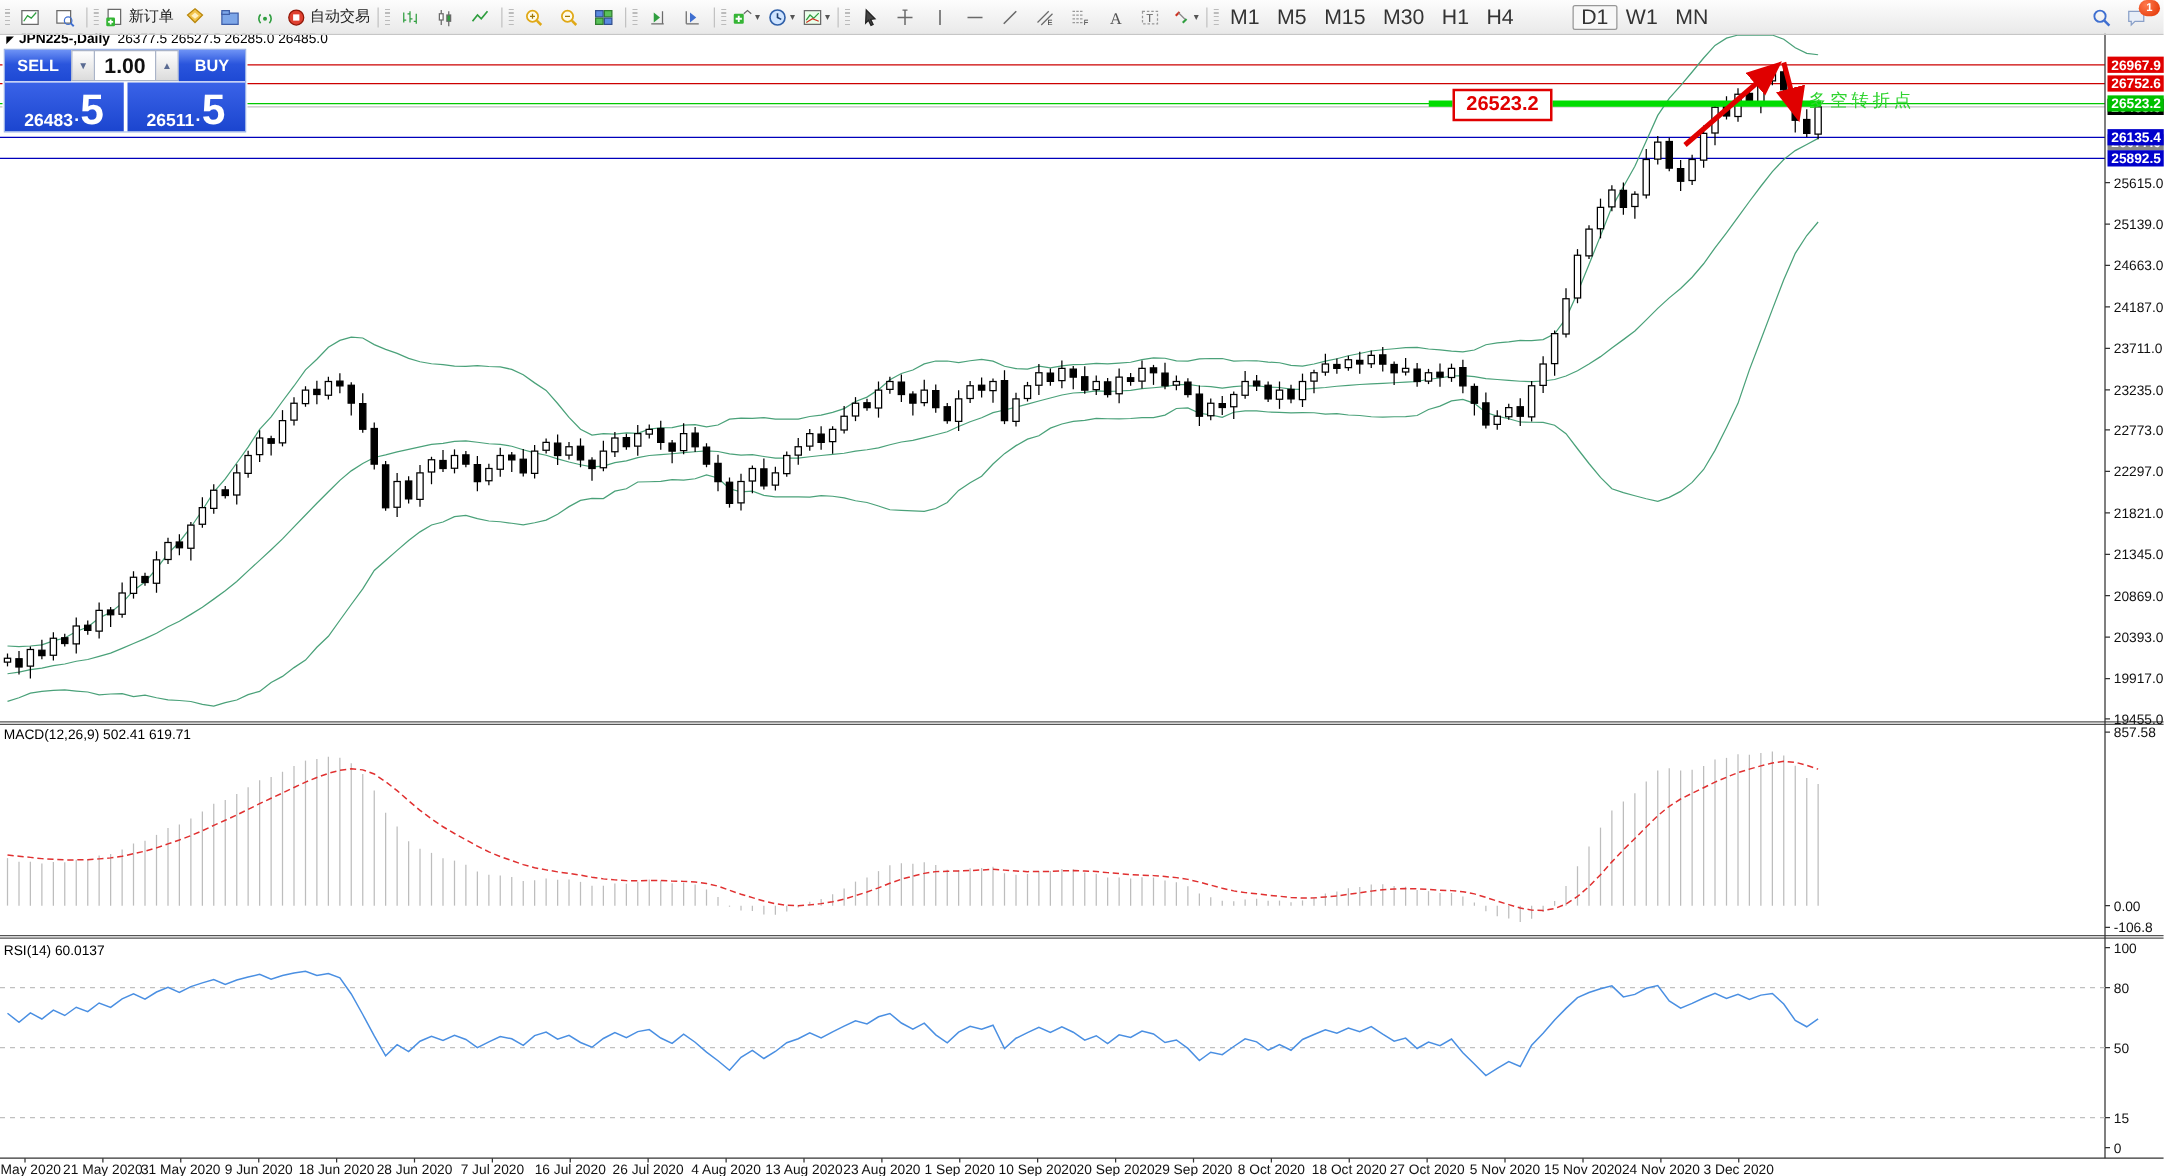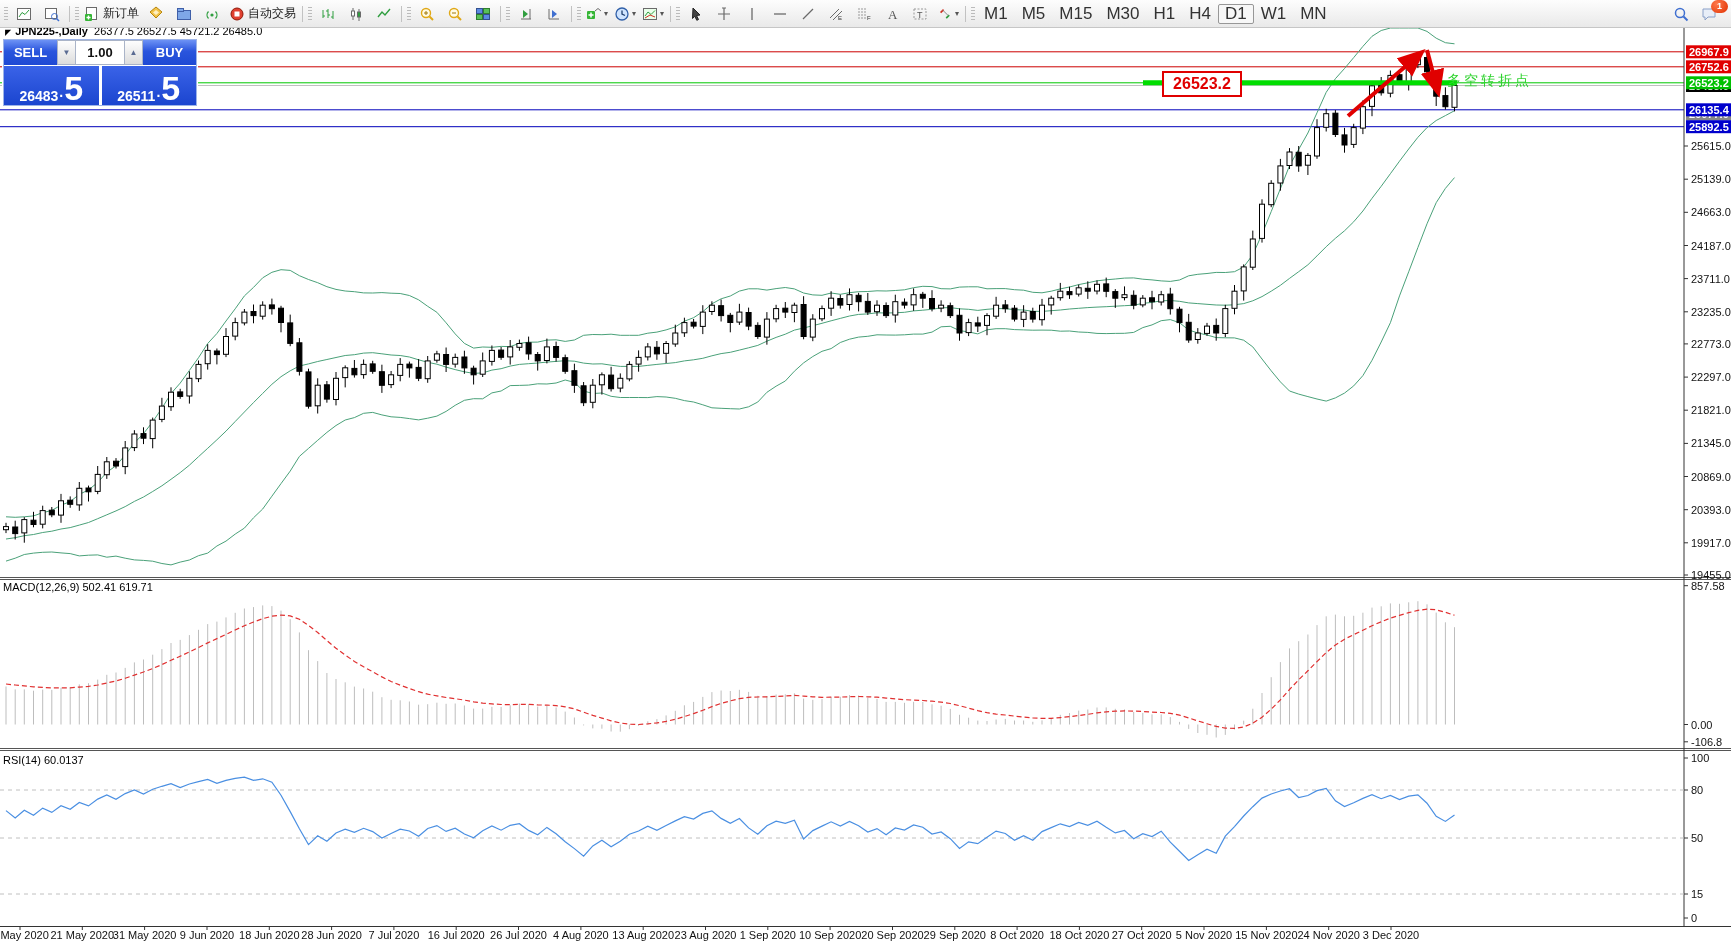--- a/index.html
+++ b/index.html
@@ -12,41 +12,41 @@
   .tb-grip{width:4px;height:14px;margin:0 2px;
     background:repeating-linear-gradient(#bbb 0 1px,transparent 1px 3px);}
   .tb-sep{width:1px;height:16px;background:#c2c2c2;margin:0 3px;}
   .tb-btn{height:20px;min-width:22px;display:flex;align-items:center;justify-content:center;
     border:1px solid transparent;border-radius:2px;padding:0 2px;cursor:default;}
   .tb-btn svg{display:block;}
   .tb-btn .lbl{font-size:12px;color:#222;margin-left:3px;white-space:nowrap;}
   .tb-btn .dd{font-size:8px;color:#555;margin-left:2px;}
   .tf-btn{height:18px;padding:0 6px;font-size:17px;color:#333;display:flex;align-items:center;
     border:1px solid transparent;border-radius:2px;}
-  .tf-btn.active{background:#f7f7f7;border:1px solid #979797;}
+  .tf-btn.active{background:#f7f7f7;border:1px solid #979797;margin-left:40px;}
   .tb-right{margin-left:auto;display:flex;align-items:center;}
   .badge{position:absolute;top:-4px;right:-6px;min-width:13px;height:13px;border-radius:7px;
     background:radial-gradient(circle at 35% 30%,#ff7a4d,#e03000);color:#fff;font-size:9px;
     font-weight:bold;display:flex;align-items:center;justify-content:center;padding:0 2px;}
   
   .chart-title{position:absolute;left:5px;top:25px;font-size:11px;color:#000;z-index:20;white-space:nowrap;}
   .chart-title .sym{font-weight:bold;}
   .title-cursor{font-size:8px;margin-right:4px;color:#000;}
   
   .trade-panel{position:absolute;left:3px;top:39px;width:192px;z-index:25;
     background:#fff;border:1px solid #9db4e8;box-shadow:0 0 0 1px #fff;}
   .tp-row1{display:flex;height:25px;}
   .tp-btn{background:linear-gradient(#6d92f5,#2a55dd 45%,#1e49d4);color:#fff;font-weight:bold;
     font-size:13px;display:flex;align-items:center;justify-content:center;flex:0 0 53px;cursor:pointer;}
   .tp-spin{flex:0 0 19px;background:linear-gradient(#fefefe,#dcdcdc);border:1px solid #aab4c8;
     box-sizing:border-box;display:flex;align-items:center;justify-content:center;
     font-size:8px;color:#5a6b92;cursor:pointer;}
   .tp-vol{flex:1;background:#fff;border-top:1px solid #aab4c8;border-bottom:1px solid #aab4c8;
     box-sizing:border-box;display:flex;align-items:center;justify-content:center;
-    font-size:13px;font-weight:bold;color:#111;}
+    font-size:17px;font-weight:bold;color:#111;}
   .tp-row2{display:flex;height:39px;gap:3px;background:#fff;padding-top:1px;}
   .tp-price{flex:1;background:linear-gradient(#3a63e8,#1b45cf);color:#fff;display:flex;
     align-items:flex-end;justify-content:center;padding-bottom:2px;cursor:pointer;}
   .p-small{font-size:14px;font-weight:bold;line-height:1;}
   .p-dot{font-size:14px;font-weight:bold;line-height:1.4;margin:0 1px;}
   .p-big{font-size:34px;font-weight:bold;line-height:0.82;}
   
   .price-tag{position:absolute;left:1162px;top:71px;width:76px;height:22px;z-index:15;
     border:2px solid #e00000;background:#fff;color:#e00000;font-size:16px;font-weight:bold;
     display:flex;align-items:center;justify-content:center;}
@@ -960,21 +960,21 @@
           <svg width="16" height="16" viewBox="0 0 16 16">
             <path d="M2 3 h12 v8 h-7 l-3 3 v-3 h-2 Z" fill="#e8eef8" stroke="#8aa0c8"></path>
           </svg>
         </span>
         <span class="badge">1</span>
       </div>
     </div>
   </div>
 
 <div class="chart-title">
-  <span class="title-cursor">◤</span><span class="sym">JPN225-,Daily</span>&nbsp;&nbsp;<span>26377.5 26527.5 45721.2 26485.0</span>
+  <span class="title-cursor">◤</span><span class="sym">JPN225-,Daily</span>&nbsp;&nbsp;<span>26377.5 26527.5 26285.0 26485.0</span>
 </div>
 
 <div class="trade-panel">
   <div class="tp-row1">
     <div class="tp-btn">SELL</div>
     <div class="tp-spin">▼</div>
     <div class="tp-vol">1.00</div>
     <div class="tp-spin">▲</div>
     <div class="tp-btn">BUY</div>
   </div>

